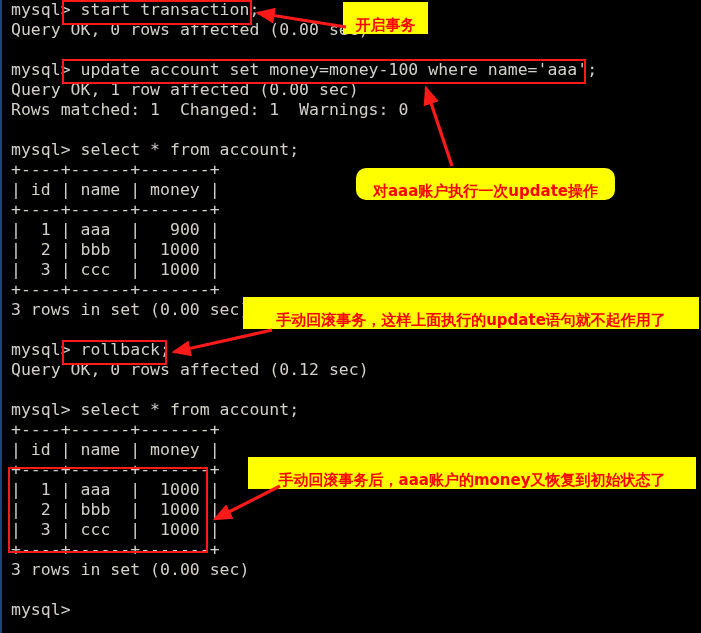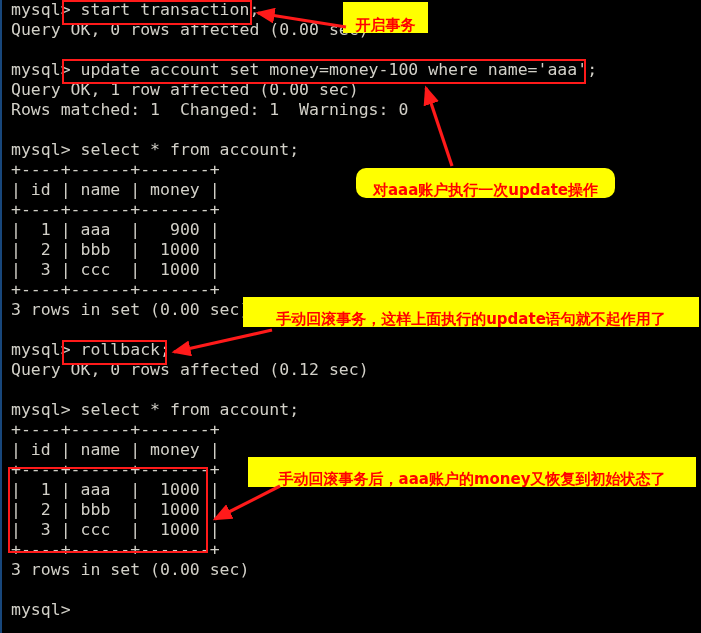--- a/index.html
+++ b/index.html
@@ -52,23 +52,23 @@
   }
   .callout {
     position: absolute;
     background: #ffff00;
     color: #ff0000;
     font-family: "DejaVu Sans", "Liberation Sans", sans-serif;
     font-size: 15px;
     font-weight: bold;
     line-height: 1;
     display: flex;
-    align-items: flex-end;
+    align-items: flex-start;
     justify-content: center;
-    padding: 0 6px;
+    padding: 16px 6px;
     box-sizing: border-box;
     white-space: nowrap;
   }
   svg.arrows {
     position: absolute;
     left: 0;
     top: 0;
     width: 701px;
     height: 633px;
     pointer-events: none;

